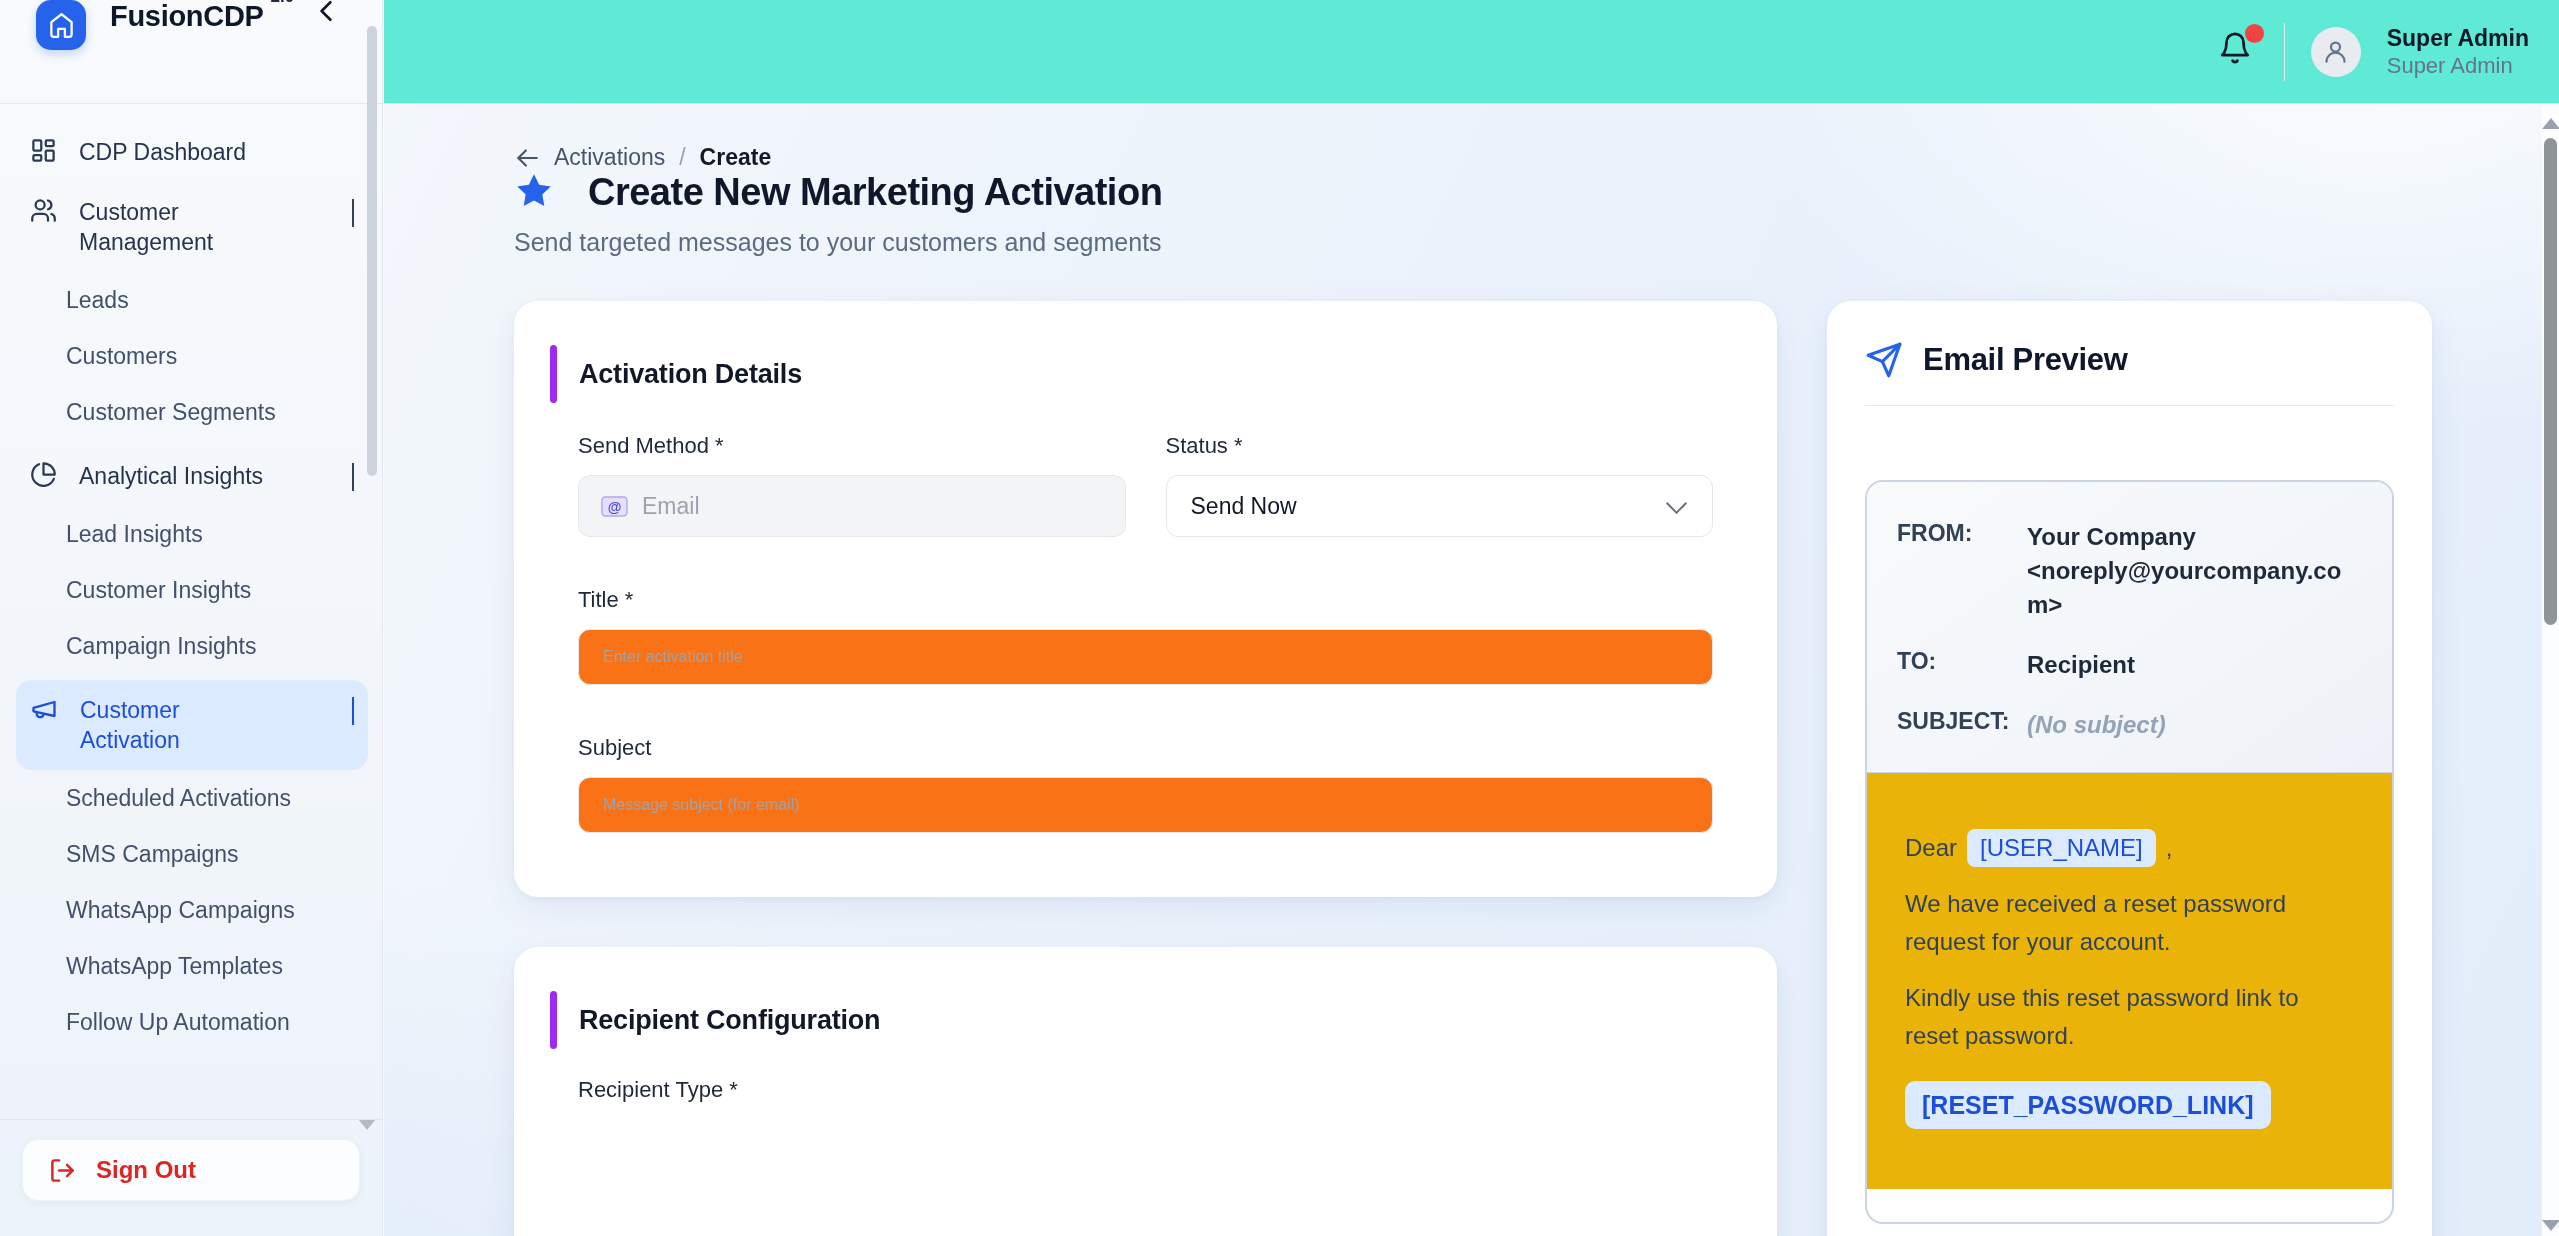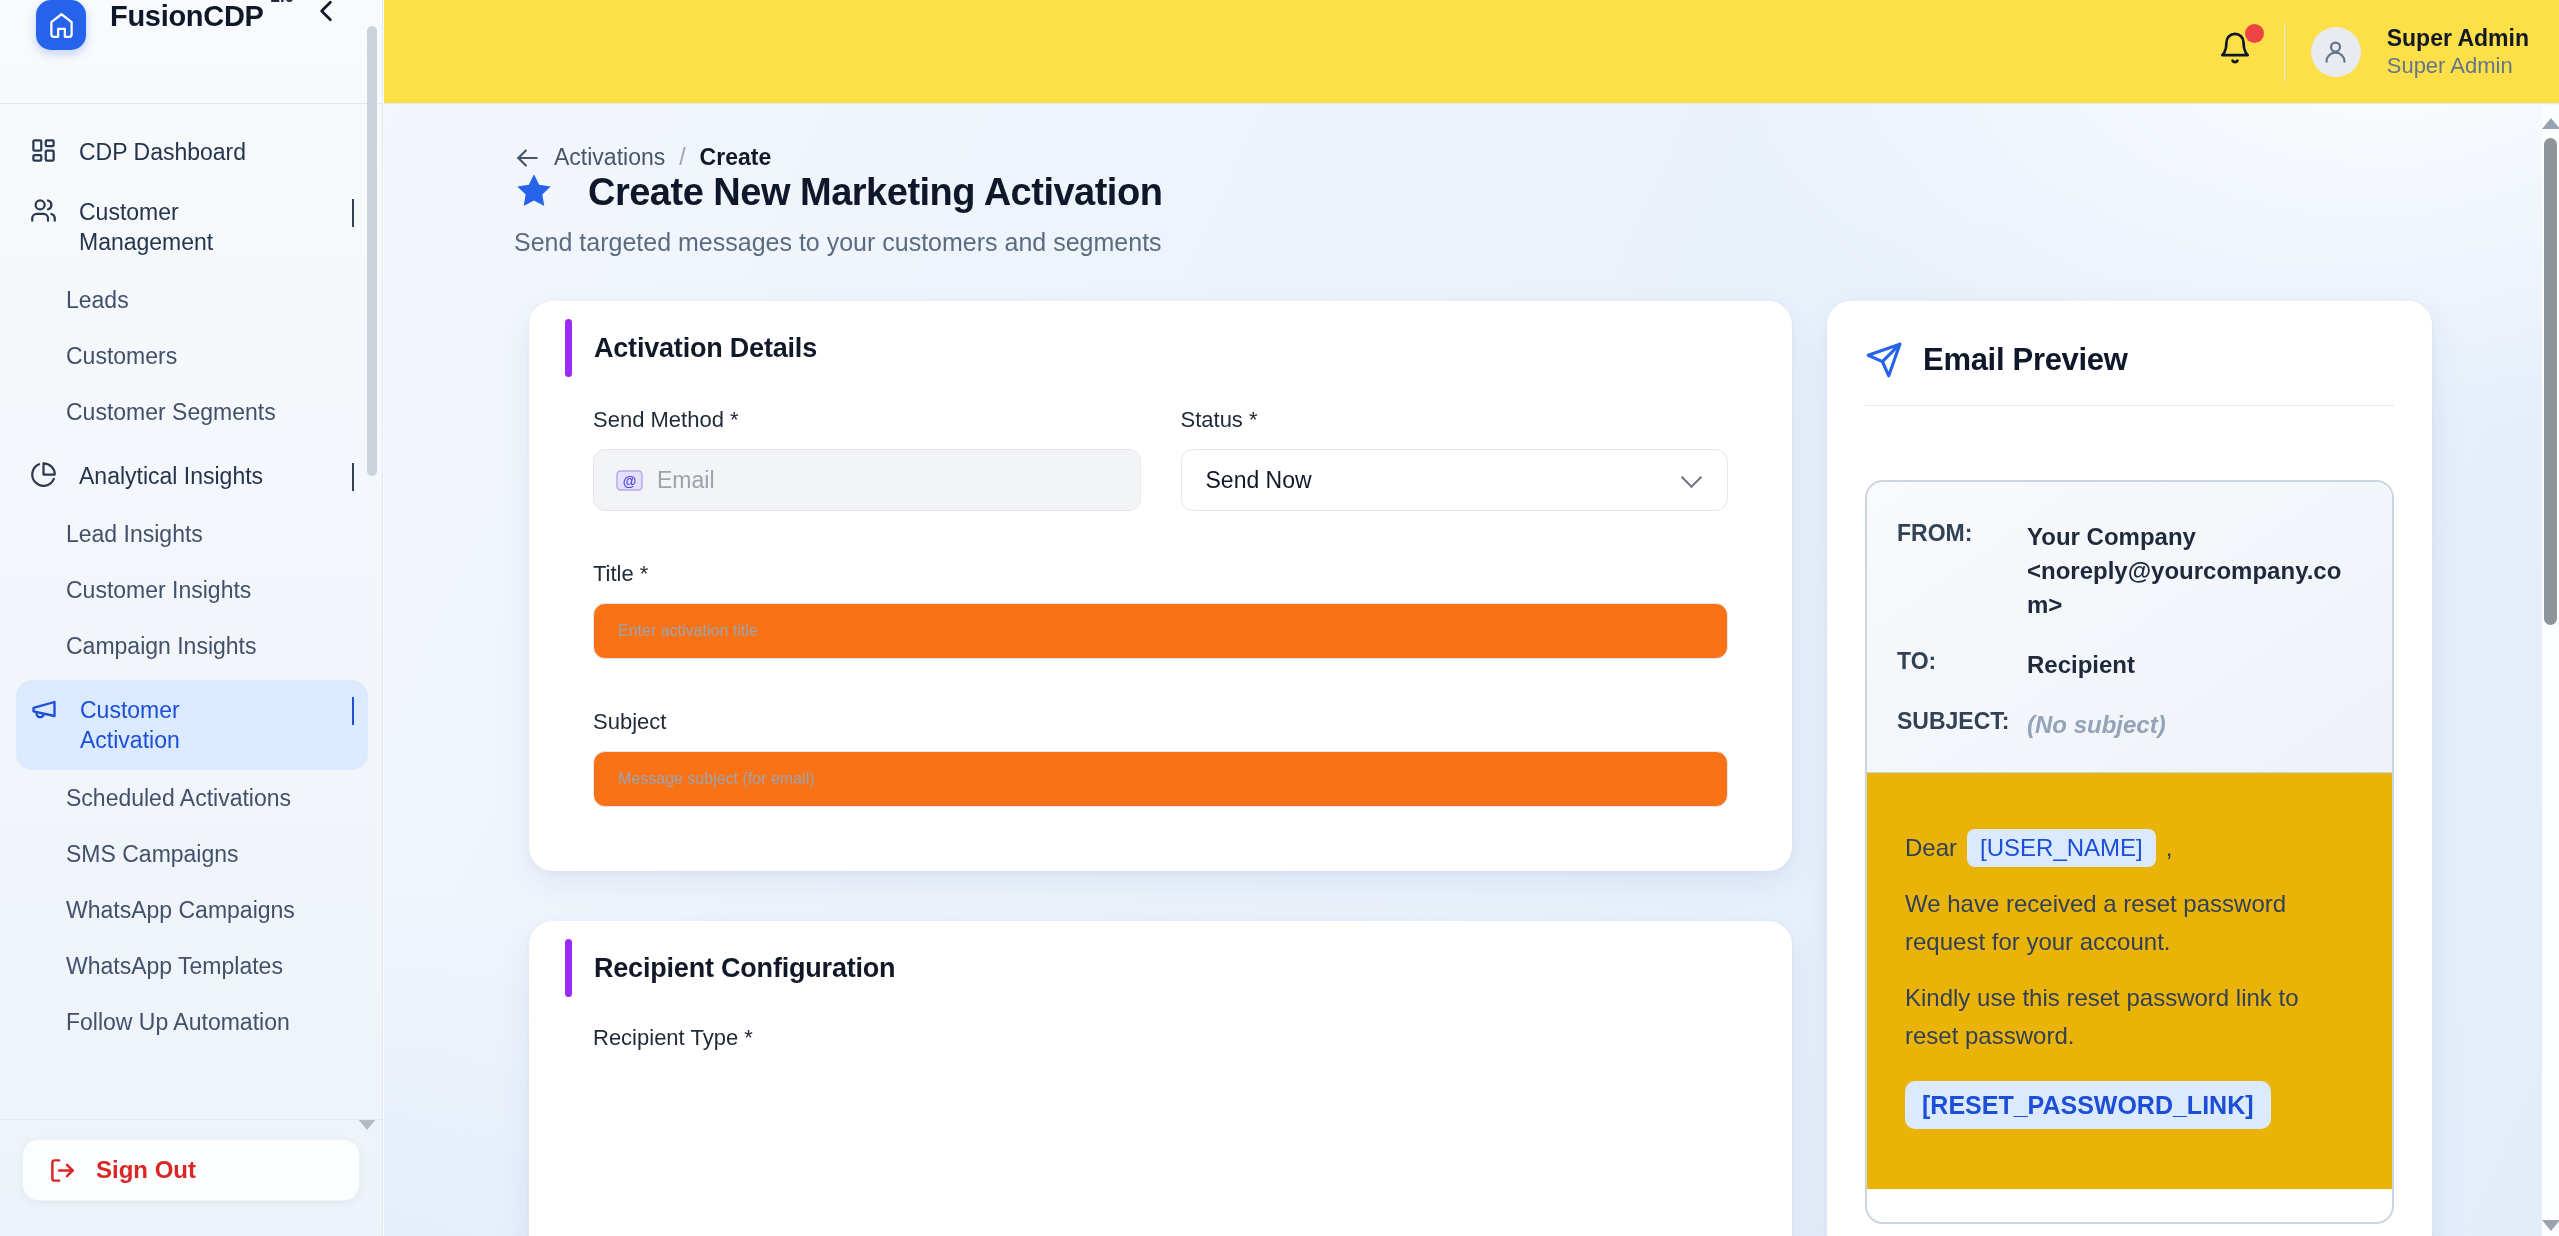--- a/index.html
+++ b/index.html
@@ -37,21 +37,21 @@
   .sb-down{position:absolute;right:6px;bottom:106px;width:0;height:0;
     border-left:9px solid transparent;border-right:9px solid transparent;border-top:11px solid #b3bac6;}
   .sidebar-footer{position:absolute;left:0;right:0;bottom:16px;height:101px;border-top:1px solid #e2e8f0;
     display:flex;align-items:center;padding:0 22px;box-sizing:border-box;}
   .signout-btn{width:100%;height:62px;border-radius:16px;background:#fcfdfe;border:1px solid #eef2f6;
     box-shadow:0 2px 8px rgba(15,23,42,.05);display:flex;align-items:center;gap:20px;padding:0 26px;
     box-sizing:border-box;cursor:pointer;}
   .signout-btn span{font-size:24px;font-weight:600;color:#dc2626;}
   
   .header{position:absolute;left:384px;right:0;top:0;height:104px;box-sizing:border-box;
-    background:#fde047;border-bottom:1px solid #e4e9f0;display:flex;align-items:center;
+    background:#5eead4;border-bottom:1px solid #e4e9f0;display:flex;align-items:center;
     justify-content:flex-end;gap:26px;padding-right:30px;z-index:2;}
   .bell-wrap{position:relative;width:40px;height:44px;cursor:pointer;}
   .bell-dot{position:absolute;right:-6px;top:-6px;width:19px;height:19px;border-radius:50%;background:#ef4444;}
   .hdr-div{width:1px;height:58px;background:#e2e8f0;}
   .avatar{width:50px;height:50px;border-radius:50%;background:#e8ecf1;display:flex;align-items:center;
     justify-content:center;cursor:pointer;}
   .who .nm{font-size:23px;font-weight:700;color:#111827;line-height:28px;}
   .who .rl{font-size:22px;font-weight:400;color:#64748b;line-height:27px;}
   
   .main{position:absolute;left:384px;right:0;top:104px;bottom:0;overflow:hidden;box-sizing:border-box;
@@ -61,21 +61,21 @@
       radial-gradient(1500px 900px at -10% 115%,#dde9fa 0%,rgba(221,233,250,0) 60%),
       linear-gradient(115deg,#f3f7fc 0%,#e9f1fb 55%,#e3edfa 100%);}
   .crumbs{display:flex;align-items:center;gap:14px;font-size:23px;color:#475569;}
   .crumbs .cur{color:#111827;font-weight:600;}
   .crumbs .sep{color:#94a3b8;}
   .title-row{display:flex;gap:34px;}
   h1.pgtitle{margin:0;font-size:38px;font-weight:700;color:#0f172a;letter-spacing:-.5px;}
   .pgsub{margin-top:14px;font-size:25px;color:#5b6b80;}
   .cols{display:flex;align-items:flex-start;gap:50px;margin-top:44px;}
   .card{background:#ffffff;border-radius:24px;box-shadow:0 12px 34px rgba(30,58,138,.08),0 2px 6px rgba(30,58,138,.04);}
-  .card.left{width:1263px;box-sizing:border-box;padding:18px 64px 64px;margin-left:15px;}
+  .card.left{width:1263px;box-sizing:border-box;padding:44px 64px 64px;}
   .card-head{display:flex;align-items:center;gap:22px;margin-left:-28px;}
   .accent{width:7px;height:58px;border-radius:5px;background:#9d2bf5;}
   .card-head h2{margin:0;font-size:27px;font-weight:700;color:#111827;letter-spacing:-.2px;}
   .fgrid{display:grid;grid-template-columns:1fr 1fr;gap:40px;margin-top:30px;}
   .flabel{font-size:22px;font-weight:500;color:#1f2937;margin-bottom:16px;}
   .tin{width:100%;height:58px;box-sizing:border-box;border:1.5px solid #e5e7eb;border-radius:12px;
     padding:0 24px;font-size:16px;color:#111827;background:#f97316;outline:none;
     font-family:Liberation Sans, sans-serif;}
   .tin::placeholder{color:#9ca3af;}
   .tin.short{height:56px;}

